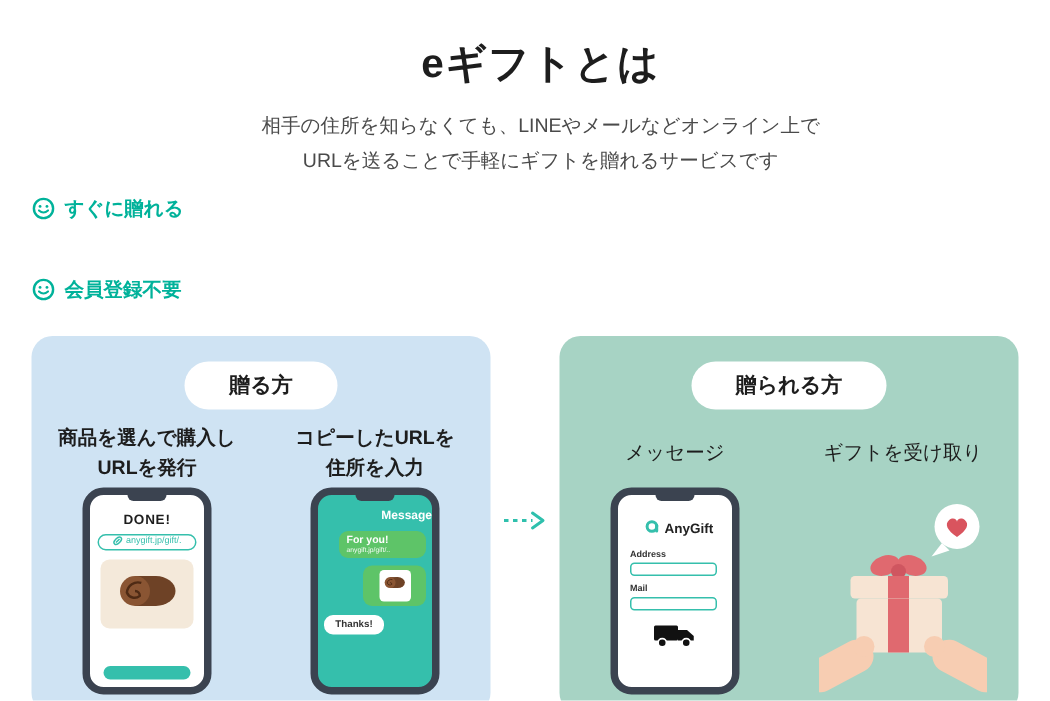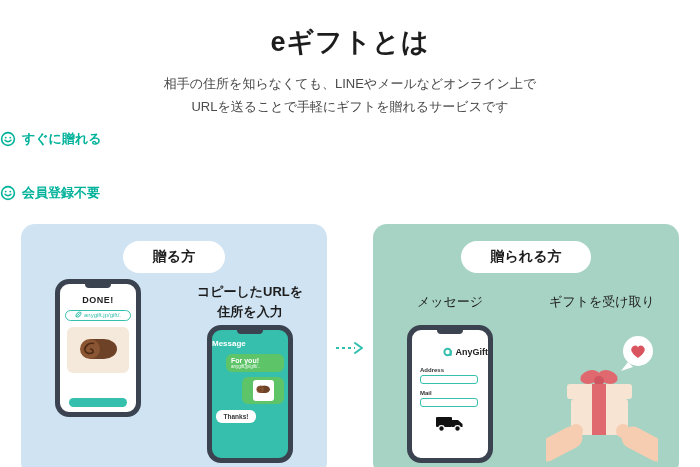--- a/index.html
+++ b/index.html
@@ -2,21 +2,21 @@
 <html style="--accent: #00b29a; --teal: #35bfac; --sender-panel-bg: #cfe3f3; --receiver-panel-bg: #a7d3c4; --bubble-green: #5ec468; --ribbon-pink: #e0696f;"><head>
 <meta charset="utf-8">
 <style>
   * { margin: 0; padding: 0; box-sizing: border-box; }
   html, body { width: 700px; height: 467px; background: #ffffff; overflow: hidden; }
   body { font-family: "Liberation Sans", "DejaVu Sans", sans-serif; color: #222; }
 
   .page { width: 700px; height: 467px; }
 
   
-  .header { text-align: center; padding-top: 24px; }
+  .header { text-align: center; padding-top: 24px; margin-left: 21px; }
   .title { font-size: 27px; font-weight: 800; color: #1d1d1d; letter-spacing: 1px; }
   .subtitle { margin-top: 13px; font-size: 13px; color: #4a4a4a; line-height: 1.75; }
   .badges { display: flex; justify-content: center; gap: 36px; margin-top: 11px; flex-direction: column; }
   .badge { display: flex; align-items: center; gap: 6px; font-size: 13px; font-weight: 700; color: var(--accent, #00b29a); }
   .badge svg { display: block; }
 
   
   .panels { display: flex; justify-content: center; align-items: stretch; gap: 8px; margin-top: 22px; }
   .panel { width: 306px; height: 252px; border-radius: 14px; display: flex; flex-direction: column; align-items: center; }
   .panel-blue  { background: var(--sender-panel-bg, #cfe3f3); }
@@ -33,29 +33,29 @@
   
   .phone { width: 86px; height: 138px; background: #fff; border: 5px solid #3b4350; border-radius: 14px; overflow: hidden; position: relative; }
   .notch { width: 26px; height: 4px; background: #3b4350; border-radius: 0 0 4px 4px; margin: 0 auto; }
 
   .done { margin-top: 7px; text-align: center; font-size: 9px; font-weight: 700; letter-spacing: .5px; color: #1d1d1d; }
   .url-pill { margin: 5px auto 0; width: 66px; height: 11px; border: 1px solid var(--teal, #35bfac); border-radius: 7px; display: flex; align-items: center; justify-content: center; gap: 2px; color: var(--teal, #35bfac); font-size: 6px; }
   .cake-photo { margin: 6px auto 0; width: 62px; height: 46px; background: #f4e9da; border-radius: 6px; display: flex; align-items: center; justify-content: center; }
   .phone-btn { position: absolute; bottom: 5px; left: 50%; transform: translateX(-50%); width: 58px; height: 9px; background: var(--teal, #35bfac); border-radius: 5px; }
 
   .phone.msg { background: var(--teal, #35bfac); }
-  .msg-header { margin-top: 5px; text-align: left; color: #fff; font-size: 8px; font-weight: 700; }
+  .msg-header { margin-top: 5px; text-align: right; color: #fff; font-size: 8px; font-weight: 700; }
   .bubble-green { background: var(--bubble-green, #5ec468); border-radius: 6px; margin: 6px 4px 0 auto; width: 58px; padding: 3px 5px; color: #fff; }
   .bubble-title { font-size: 7px; font-weight: 800; }
   .bubble-url { font-size: 4.5px; opacity: .95; }
   .bubble-cake { background: var(--bubble-green, #5ec468); border-radius: 6px; margin: 5px 4px 0 auto; width: 42px; height: 27px; display: flex; align-items: center; justify-content: center; }
   .bubble-cake .mini { background: #fff; border-radius: 3px; width: 21px; height: 21px; display: flex; align-items: center; justify-content: center; }
   .bubble-white { background: #fff; border-radius: 6px; margin: 6px auto 0 4px; width: 40px; padding: 3px 0; text-align: center; font-size: 6.5px; font-weight: 700; color: #333; }
 
-  .logo-row { display: flex; align-items: center; justify-content: flex-end; gap: 3px; margin-top: 9px; }
+  .logo-row { display: flex; align-items: center; justify-content: flex-start; gap: 3px; margin-top: 9px; padding-left: 18px; }
   .logo-text { font-size: 9px; font-weight: 800; color: #222; }
   .field-label { text-align: left; margin: 6px 0 2px 8px; font-size: 6px; font-weight: 700; color: #333; }
   .field-box { margin-left: 8px; width: 58px; height: 9px; border: 1.2px solid var(--teal, #35bfac); border-radius: 3px; background: #fff; }
   .truck { margin-top: 8px; display: flex; justify-content: center; }
 
   .gift-wrap { width: 112px; height: 138px; display: flex; align-items: flex-end; justify-content: center; }
 </style>
 </head>
 <body>
 
@@ -93,20 +93,24 @@
     </div>
   </div>
 
   <div class="panels">
 
     <section class="panel panel-blue">
       <div class="pill">贈る方</div>
       <div class="steps">
 
         <div class="step">
+          <p class="caption">
+            <span>商品を選んで購入し</span>
+            <span>URLを発行</span>
+          </p>
           <div class="phone">
             <div class="notch"></div>
             <div class="done">DONE!</div>
             <div class="url-pill">
               <span>
                 <svg width="7" height="7" viewBox="0 0 7 7">
                     <ellipse cx="3.5" cy="3.5" rx="3" ry="1.7" transform="rotate(-45 3.5 3.5)" fill="none" stroke="#35bfac" stroke-width="1"></ellipse>
                     <path d="M2.3 4.7 L4.7 2.3" stroke="#35bfac" stroke-width="1"></path>
                   </svg>
               </span>

